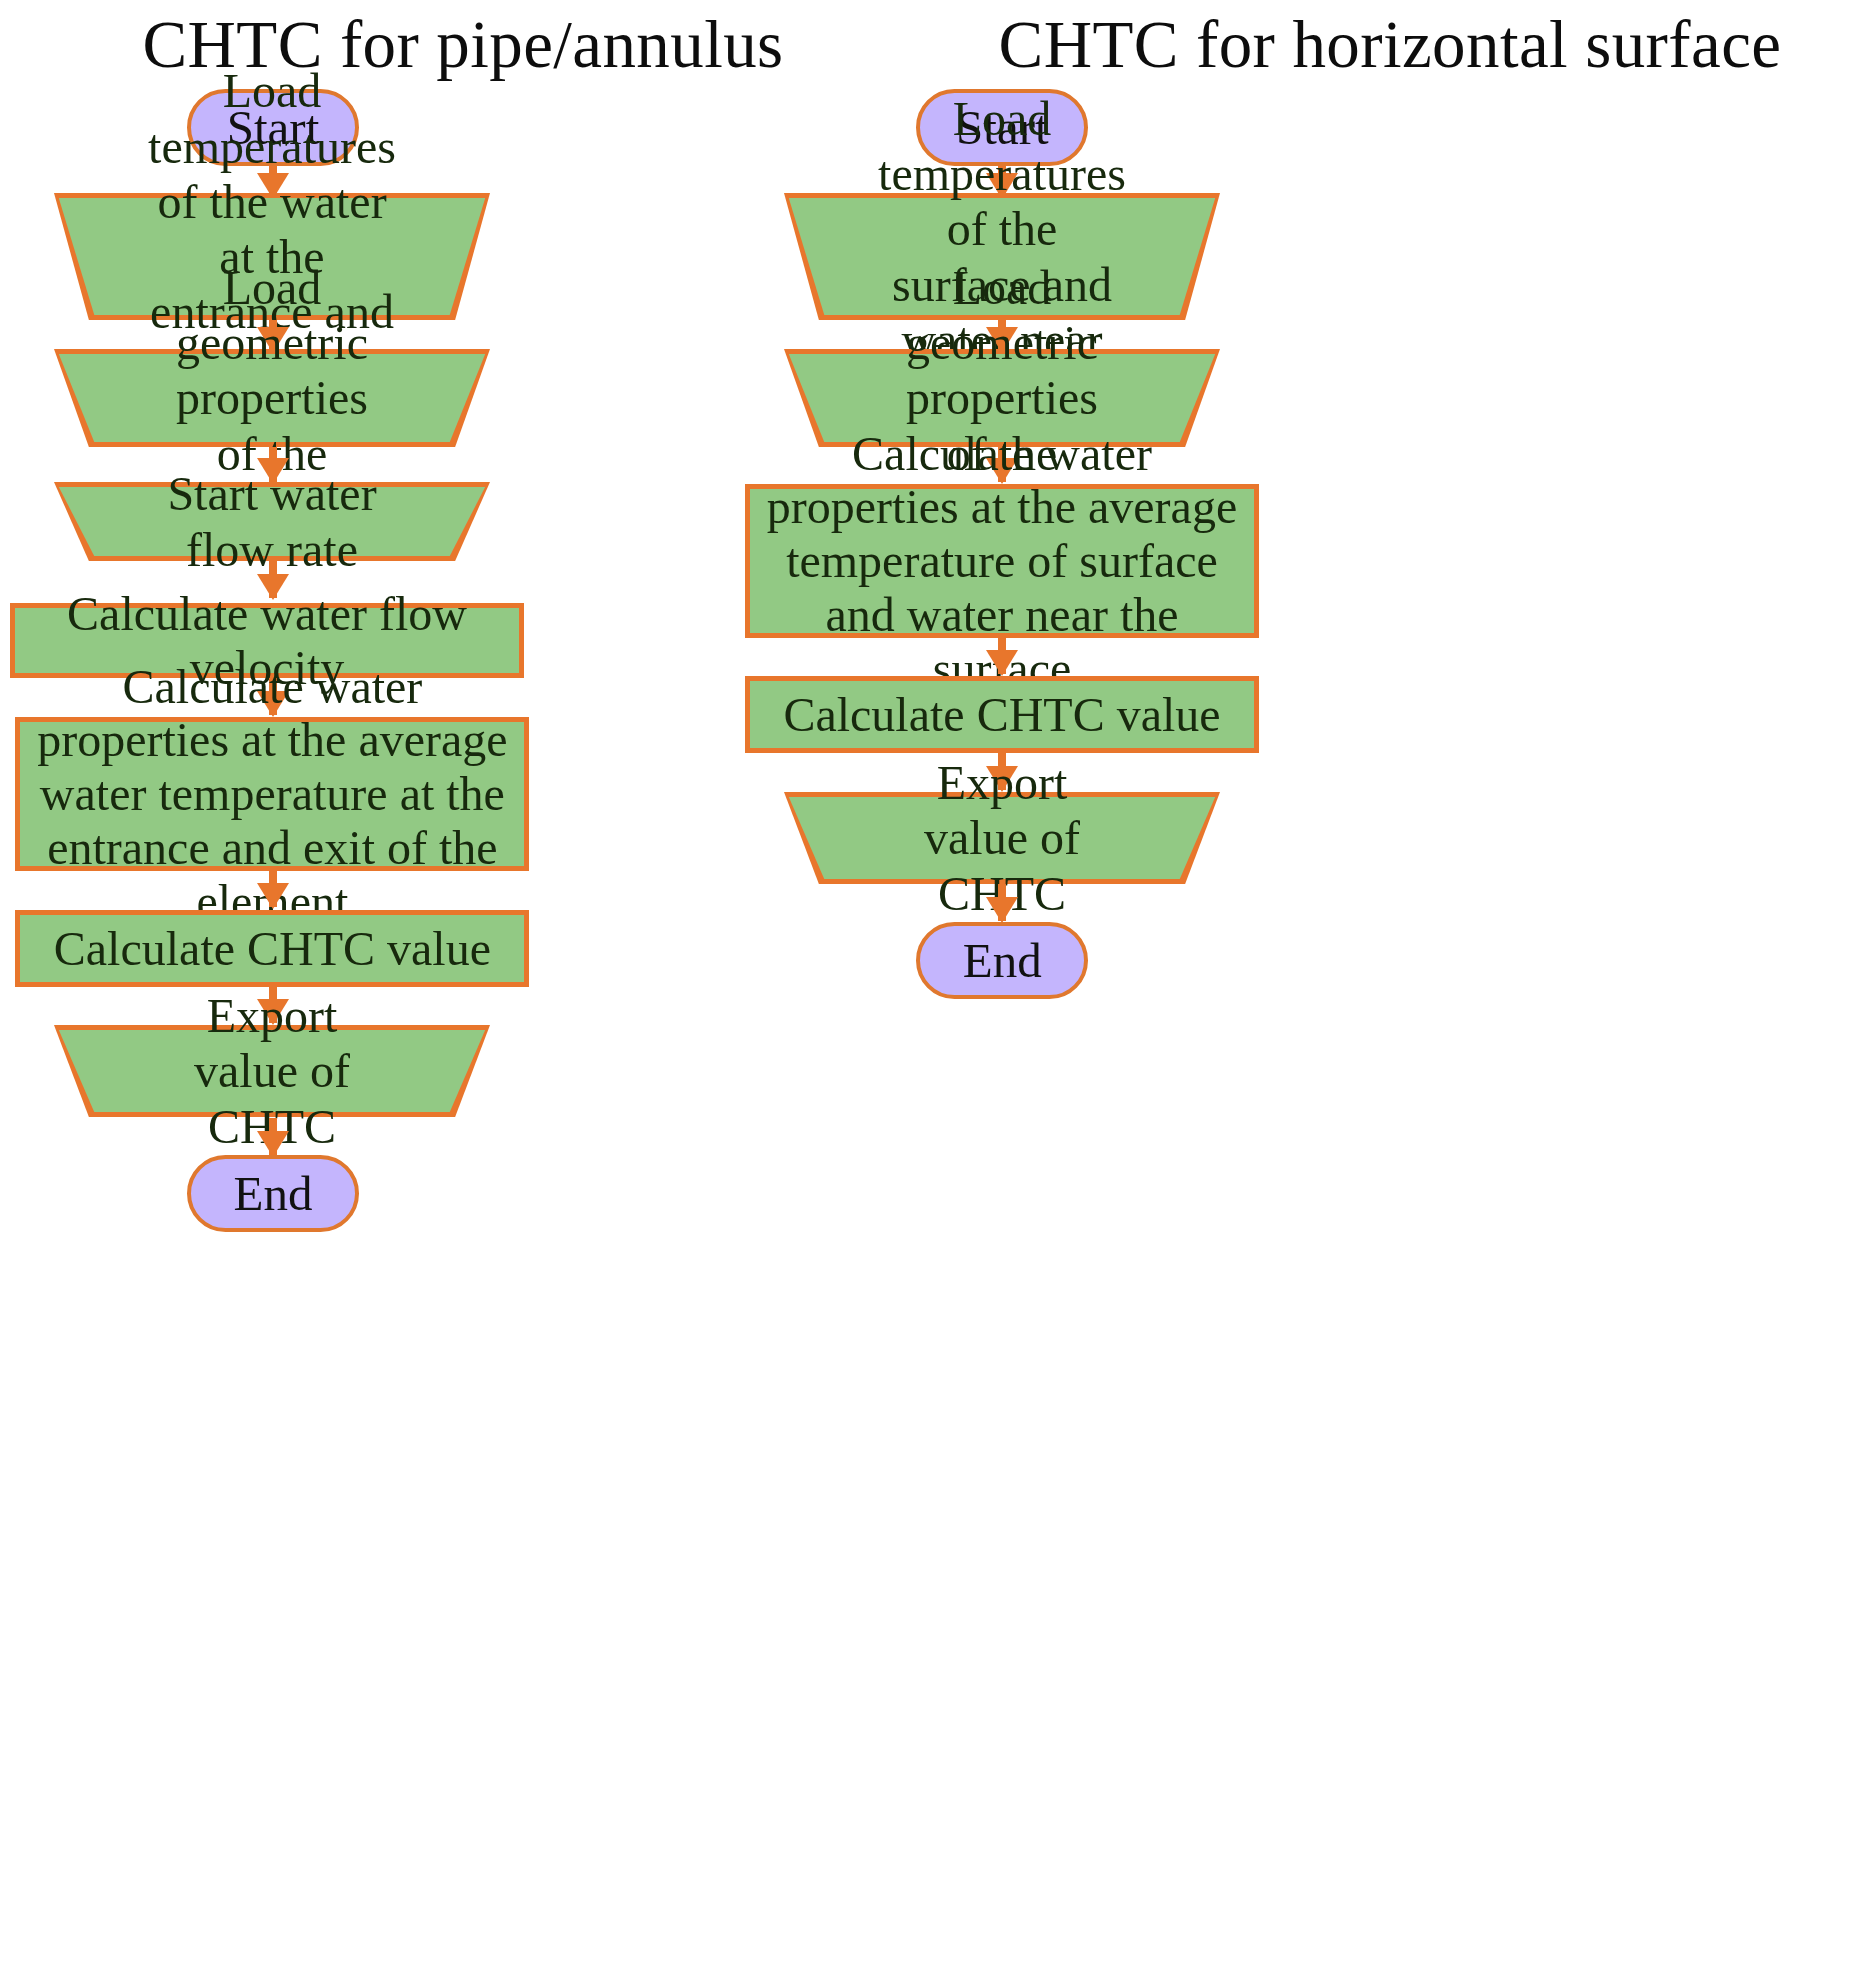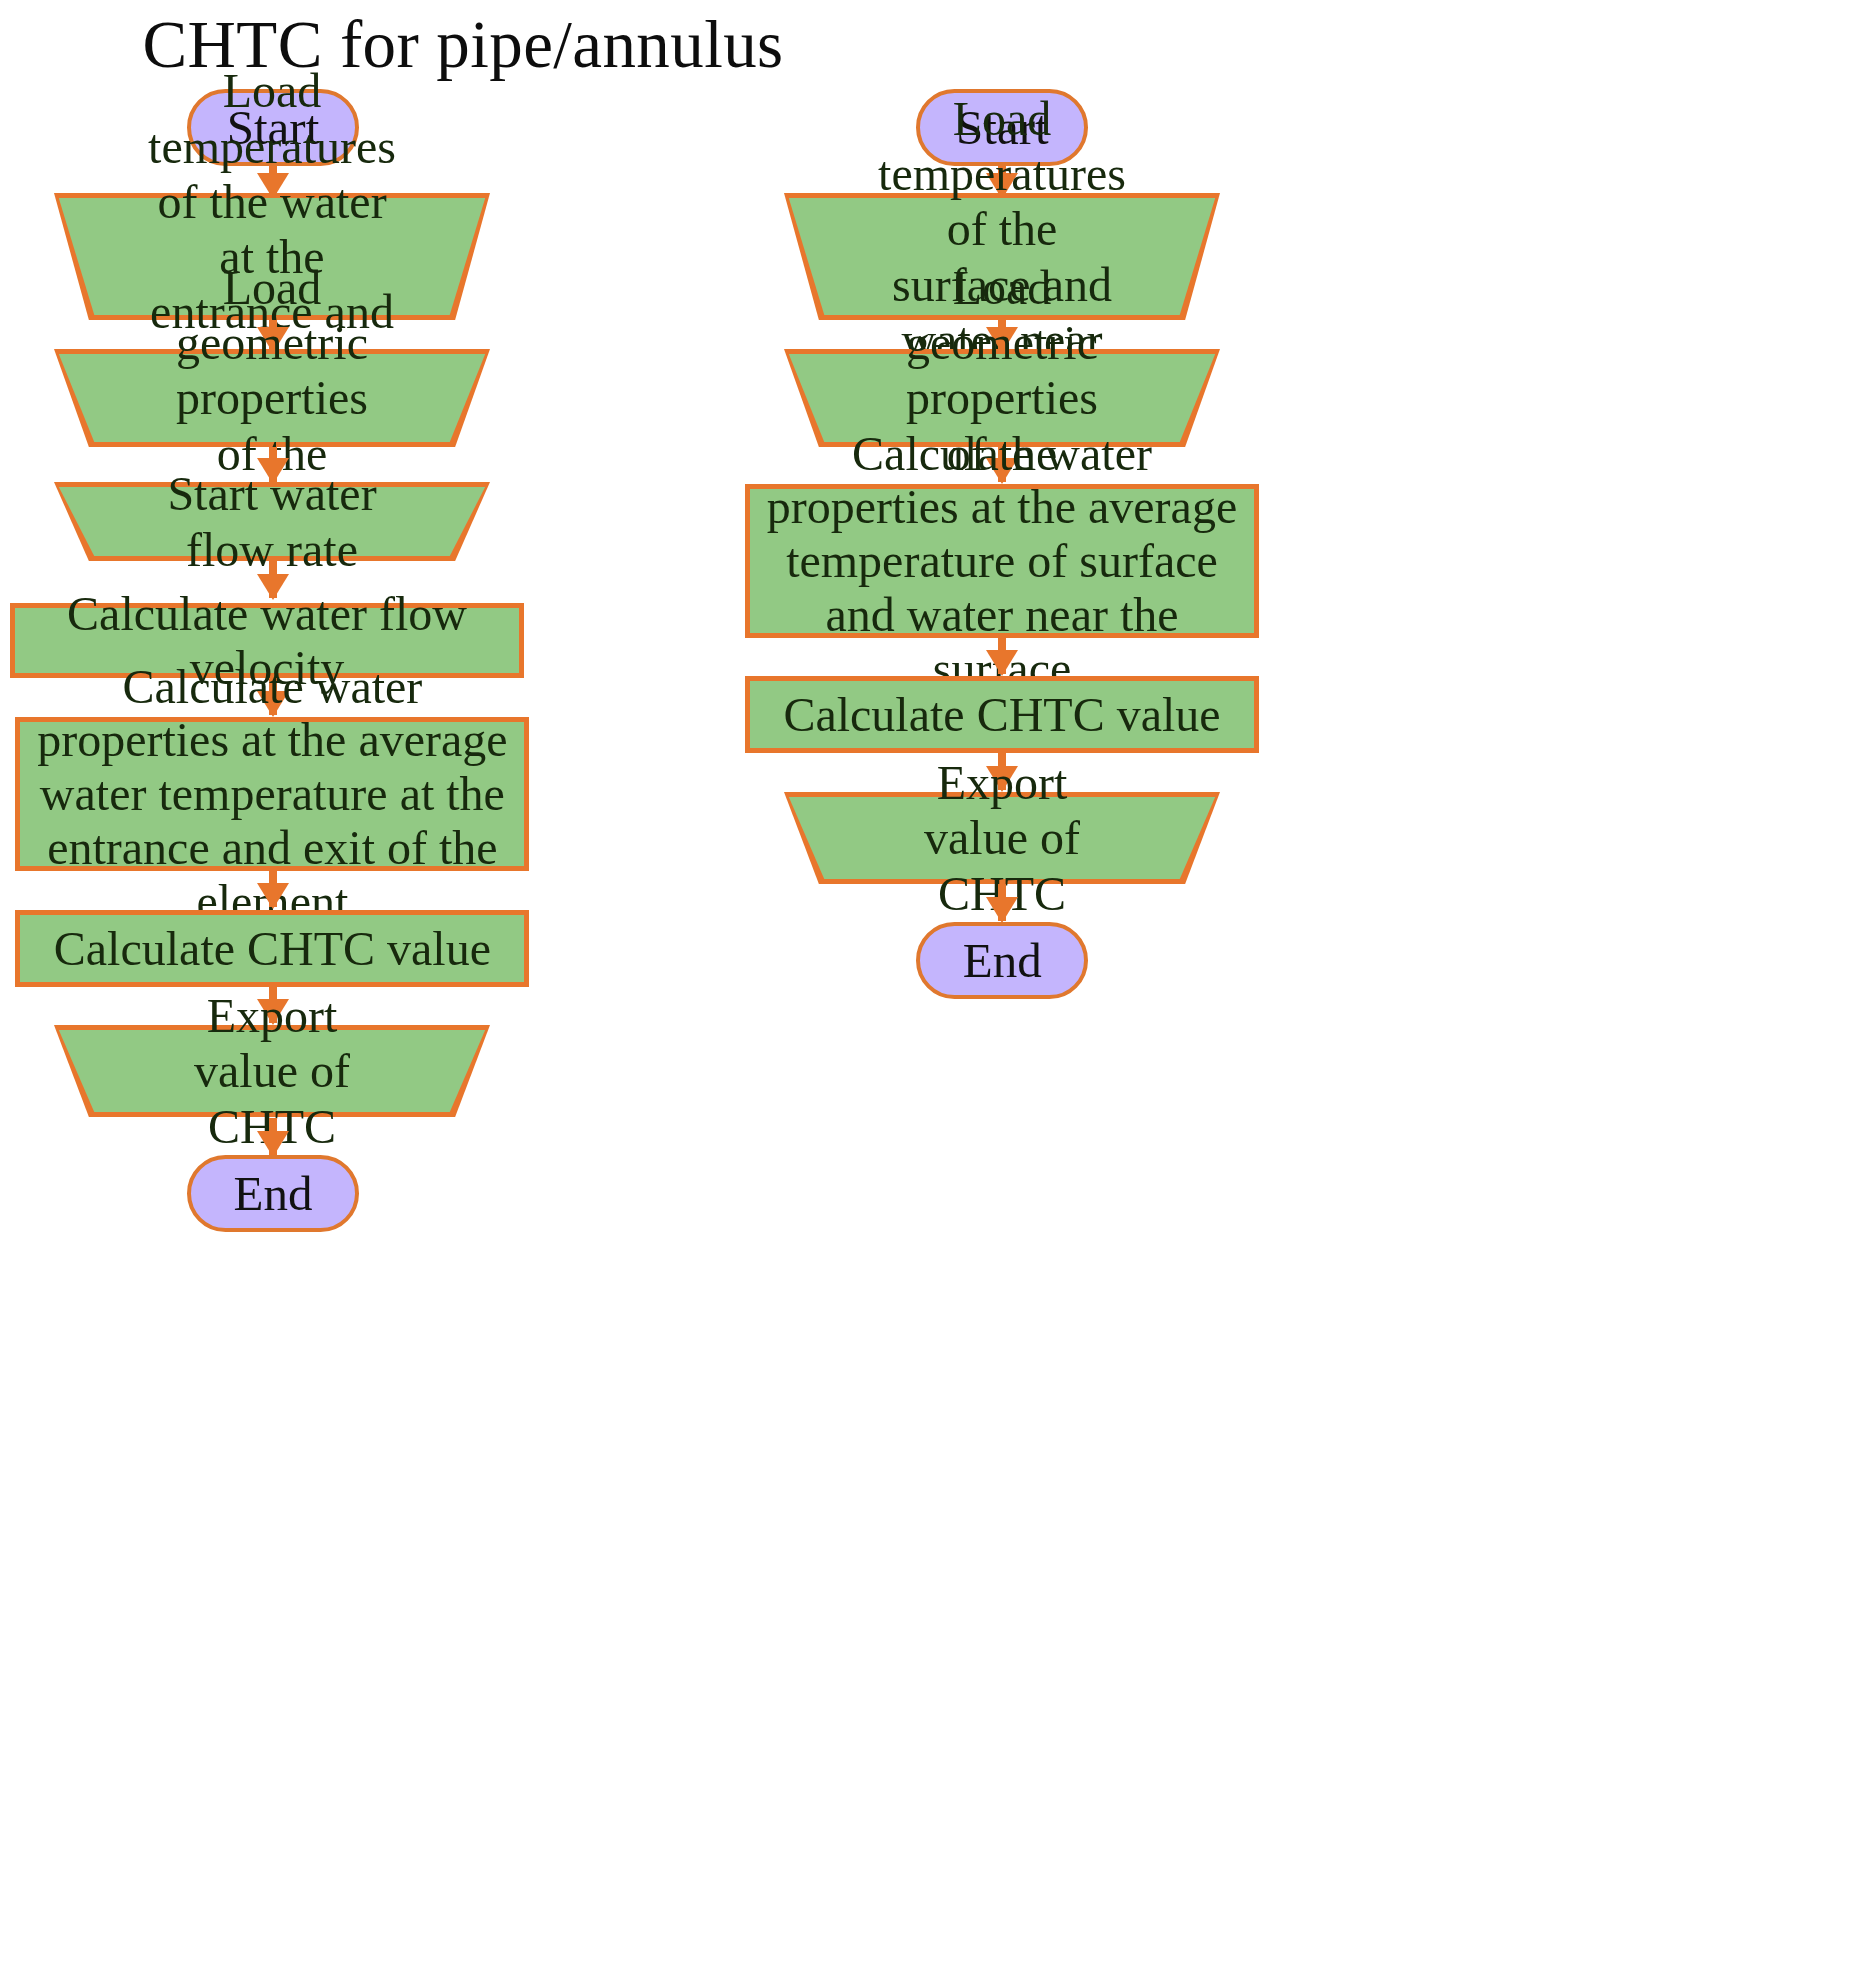--- a/index.html
+++ b/index.html
@@ -183,20 +183,21 @@
     <div class="arrow" style="left:269px; top:1118px; height:37px;"></div>
 
     <div class="node stadium" style="left: 187px; top: 1155px; width: 172px; height: 77px;">
       <span>End</span>
     </div>
 
   </div>
 
   <div class="column" id="col-right">
 
+    <div class="col-title">CHTC for horizontal surface</div>
 
     <div class="node stadium" style="top: 89px; width: 172px; height: 77px; left: -10.7px; right: auto; margin-left: 0px;">
       <span>Start</span>
     </div>
 
     <div class="arrow" style="left: 71px; top: 166px; height: 31px;"></div>
 
     <div class="trap-wrap" style="left: -143px; top: 193px; width: 436px; height: 127px;">
       <div class="trap-border"></div>
       <div class="trap-fill"></div>

